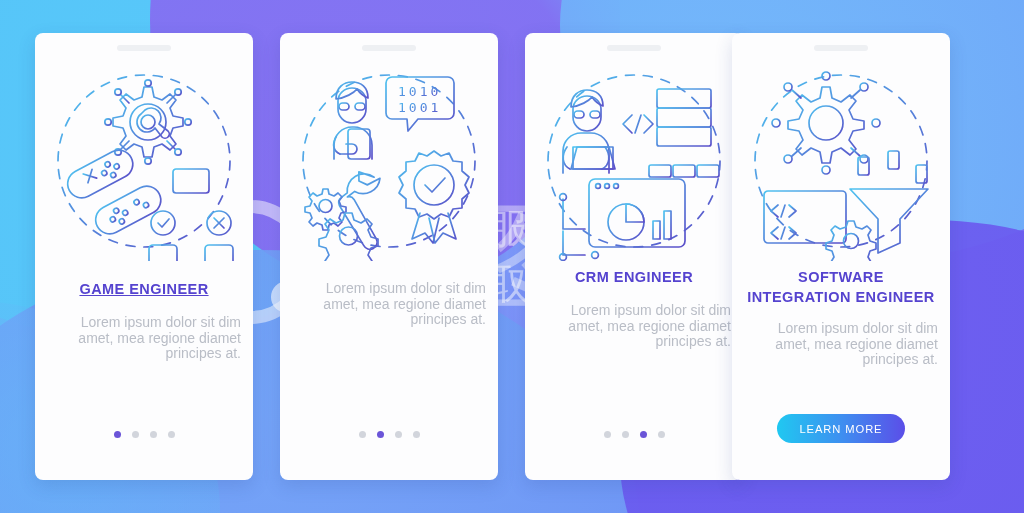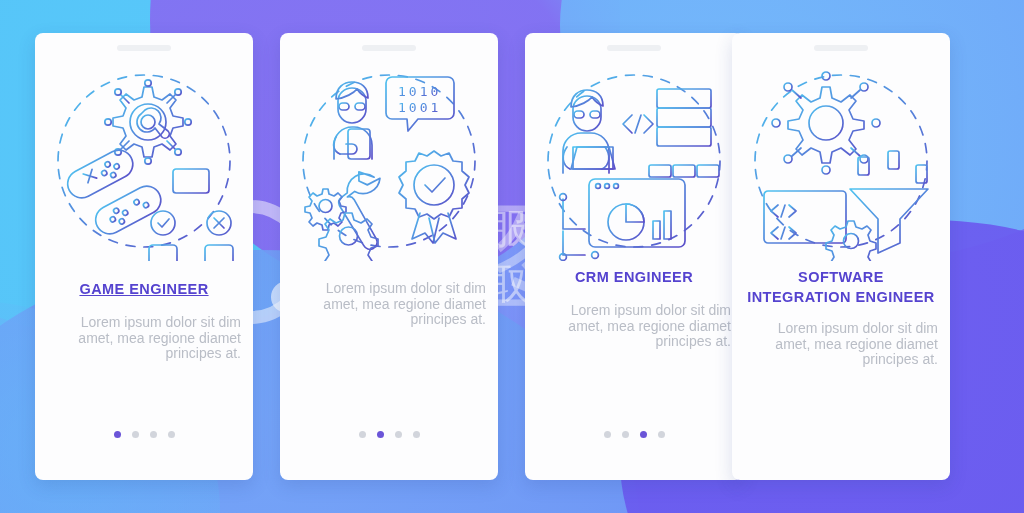--- a/index.html
+++ b/index.html
@@ -550,16 +550,17 @@
 
             <g transform="translate(88,160)">
               <path d="M14 0 l6 0 l2 6 l6 2 l5 -3 l4 4 l-3 5 l2 6 l6 2 l0 6 l-6 2 l-2 6 l3 5 l-4 4 l-5 -3 l-6 2 l-2 6 l-6 0 l-2 -6 l-6 -2 l-5 3 l-4 -4 l3 -5 l-2 -6 l-6 -2 l0 -6 l6 -2 l2 -6 l-3 -5 l4 -4 l5 3 l6 -2 z"></path>
               <circle cx="17" cy="20" r="7.5"></circle>
             </g>
           </g>
         </svg>
       </div>
       <div class="card-title t-si">SOFTWARE INTEGRATION ENGINEER</div>
       <div class="card-body b-si">Lorem ipsum dolor sit dim amet, mea regione diamet principes at.</div>
+      <button class="cta">LEARN MORE</button>
     </div>
 
   </div>
 </div>
 
 </body></html>

